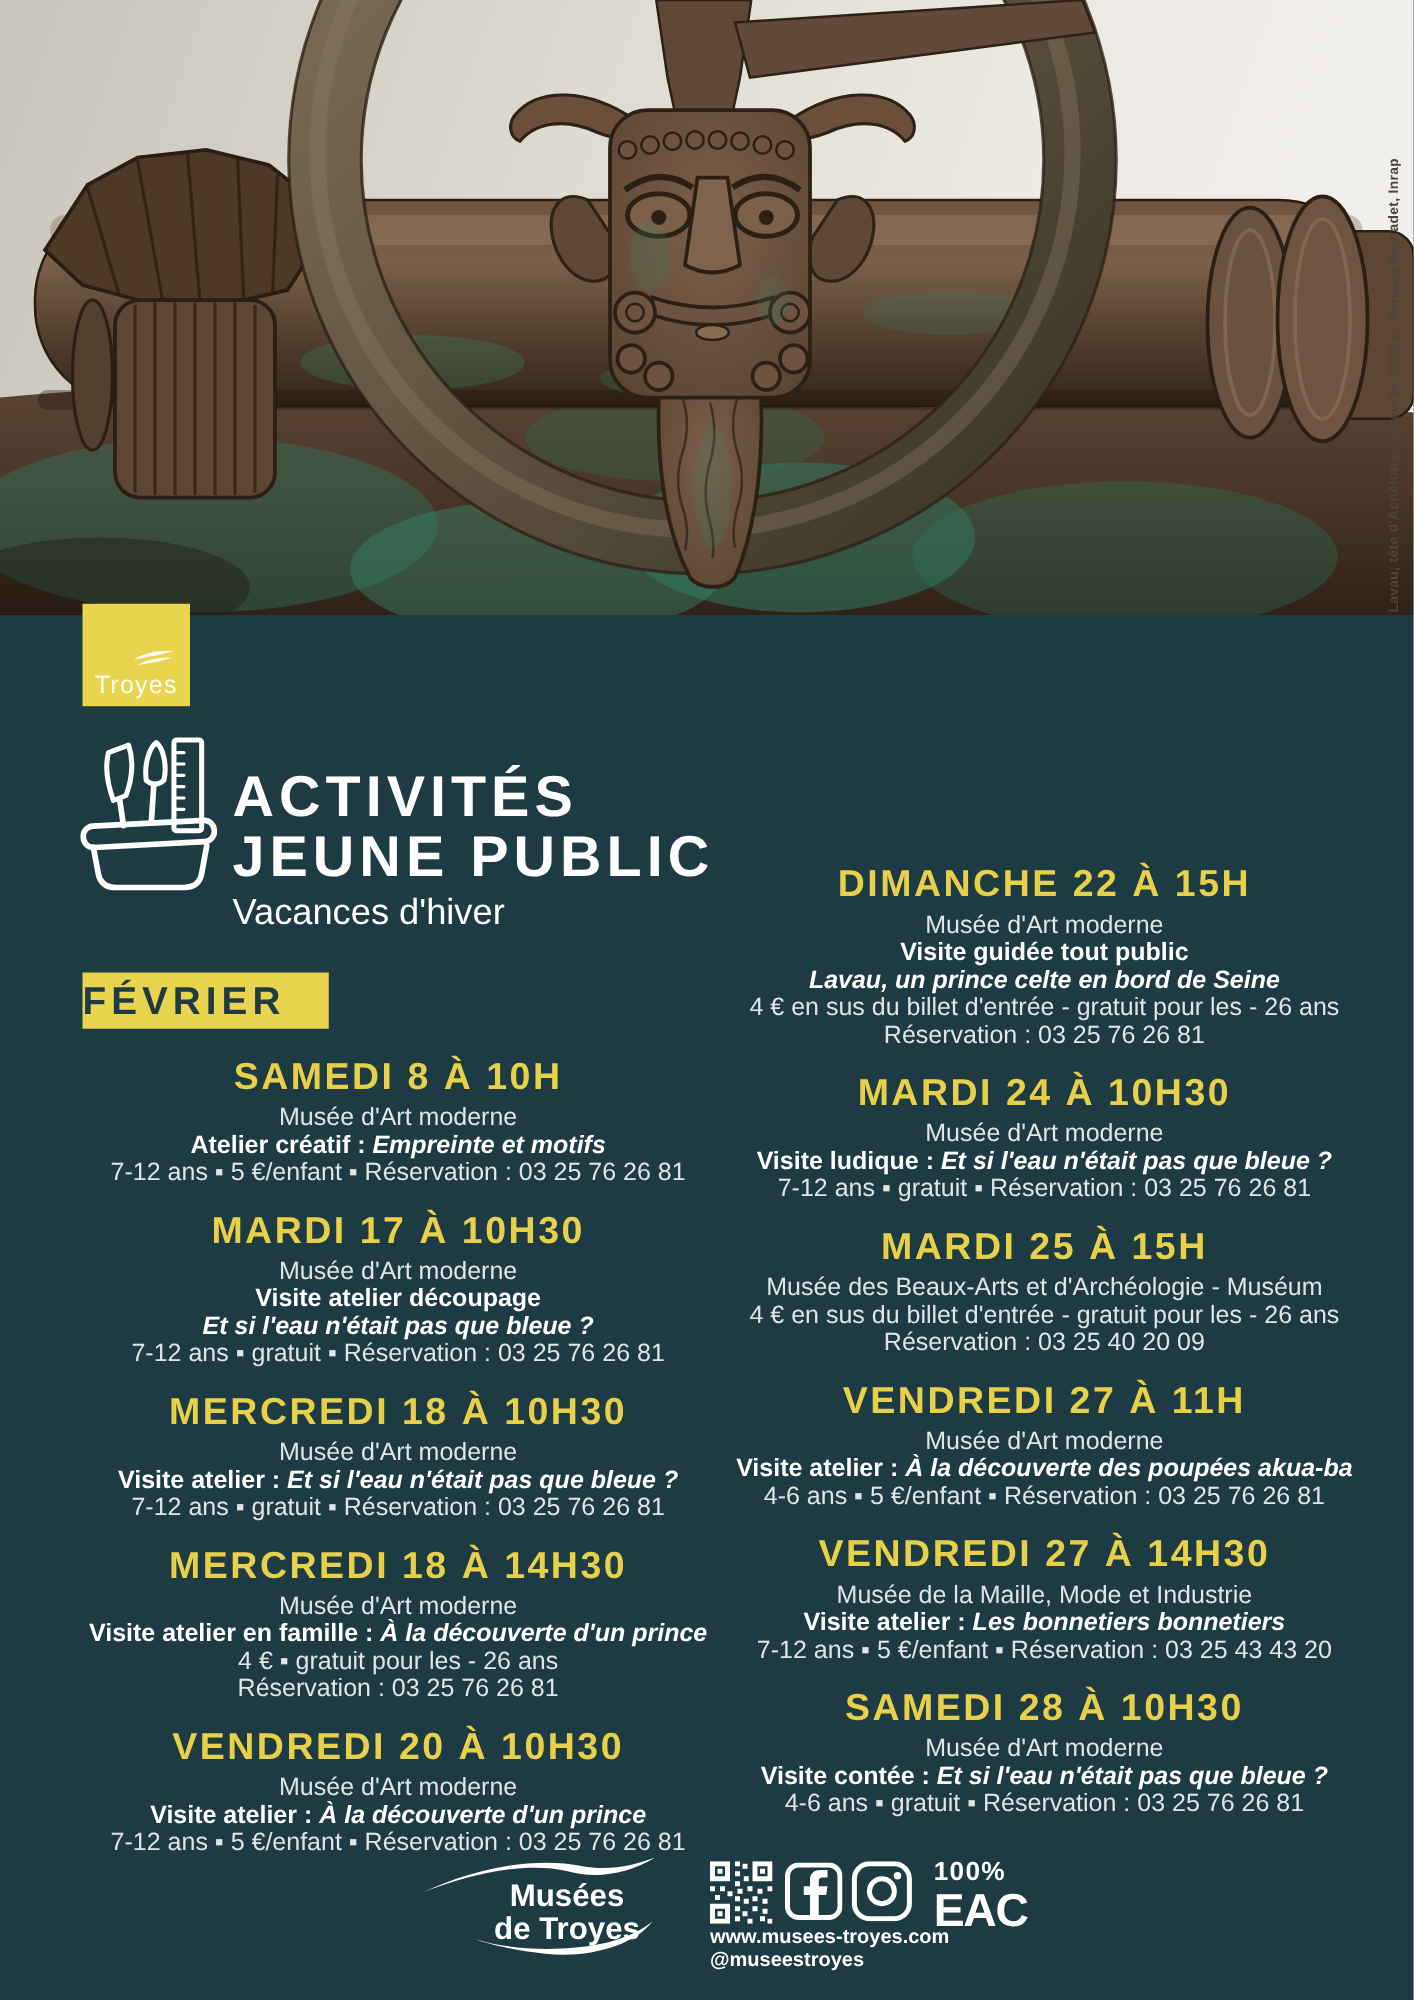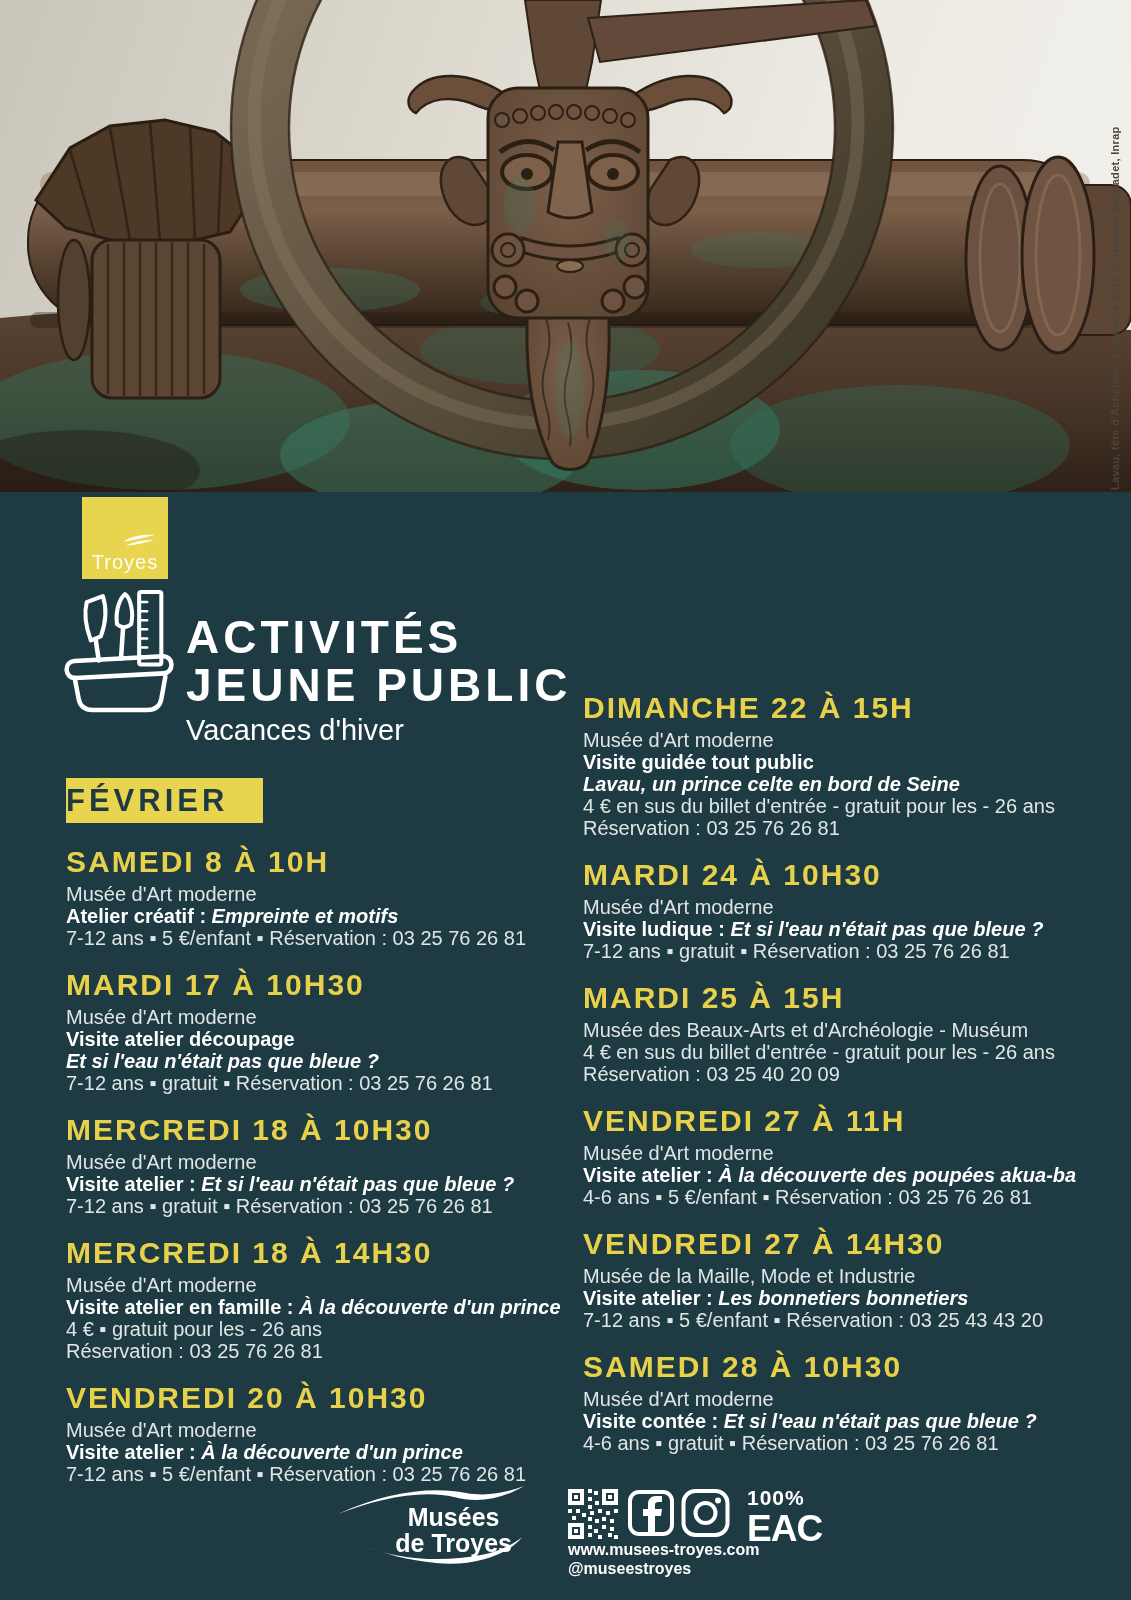--- a/index.html
+++ b/index.html
@@ -9,40 +9,40 @@
   }
   
   .photo{position:absolute;left:0;top:0;width:1131px;height:492px;}
   .photo svg{display:block;width:100%;height:100%;}
   .photo-caption{
     position:absolute;right:10px;top:176px;height:314px;
     writing-mode:vertical-rl;transform:rotate(180deg);
     font-size:11px;font-weight:700;color:#4d453c;letter-spacing:.3px;white-space:nowrap;
   }
   
-  .troyes-logo{position:absolute;left:66px;top:497px;width:86px;height:82px;background:#e8d44e;margin-left:16px;}
+  .troyes-logo{position:absolute;left:66px;top:483px;width:86px;height:82px;background:#e8d44e;}
   .troyes-logo .txt{position:absolute;left:0;right:0;bottom:5px;text-align:center;
     color:#fdfdf6;font-size:20px;font-weight:400;letter-spacing:1px;}
   .troyes-logo svg{position:absolute;left:40px;top:36px;}
   
   .header-icon{position:absolute;left:64px;top:588px;width:112px;height:126px;}
   .title1,.title2{
     position:absolute;left:186px;color:#ffffff;font-size:46px;font-weight:700;
     letter-spacing:4px;line-height:46px;white-space:nowrap;
   }
   .title1{top:614px;}
   .title2{top:662px;}
   .subtitle{position:absolute;left:186px;top:714px;color:#ffffff;font-size:29px;font-weight:400;white-space:nowrap;}
   .month-badge{
     position:absolute;left:66px;top:778px;width:197px;height:45px;background:#e8d44e;
     color:#1e3a43;font-size:31px;font-weight:700;letter-spacing:4px;line-height:46px;
     box-sizing:border-box;white-space:nowrap;
   }
   
-  .col{position:absolute;}
+  .col{position:absolute;text-align:center;}
   .col-left{left:66px;top:846px;width:505px;}
   .col-right{left:583px;top:692px;width:505px;}
   .event{margin-bottom:20px;}
   .event-heading{
     color:#e7d14b;font-size:30px;font-weight:700;letter-spacing:2px;
     line-height:31px;margin-bottom:6px;white-space:nowrap;
   }
   .event-line{font-size:20px;line-height:22px;white-space:nowrap;color:#dfe6e5;}
   .p-n{font-weight:400;color:#dfe6e5;}
   .p-b{font-weight:700;color:#ffffff;}

